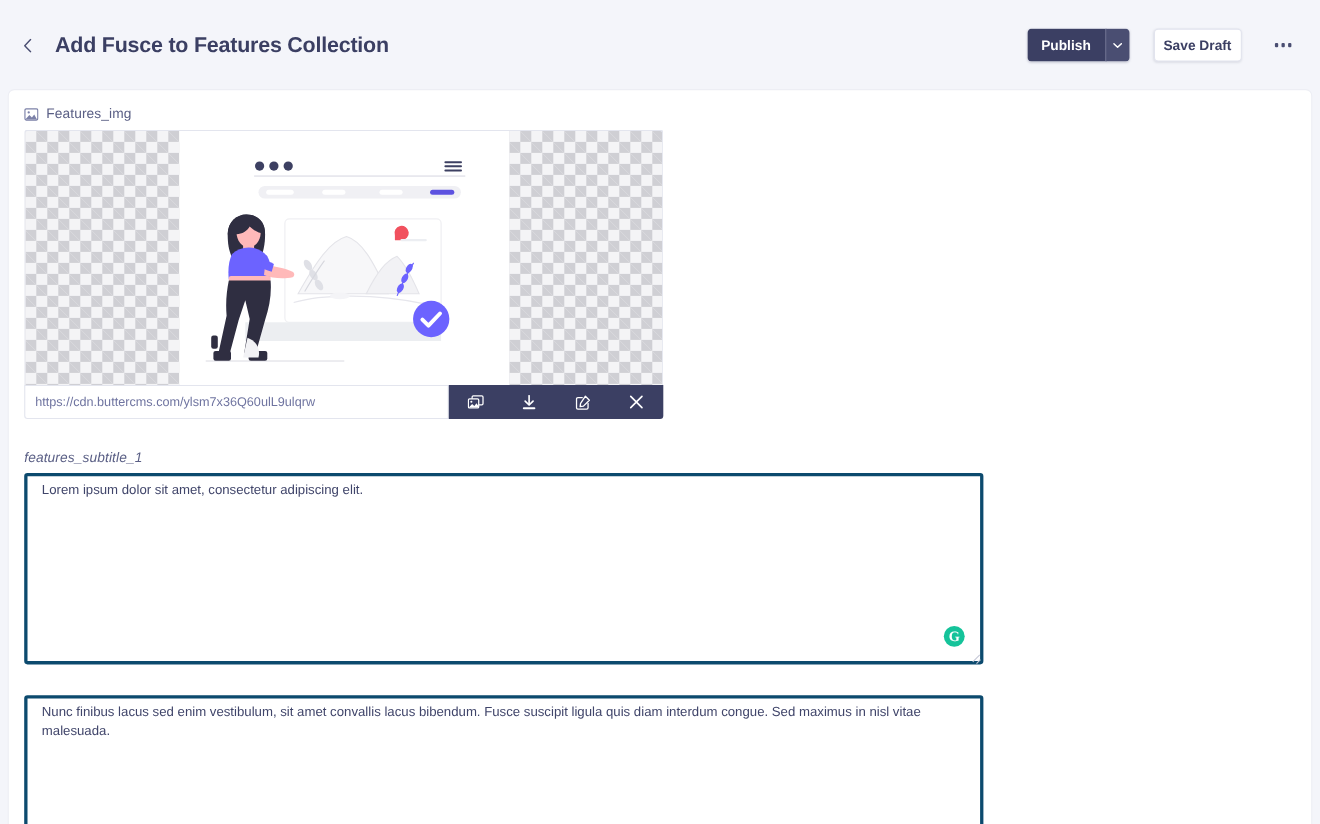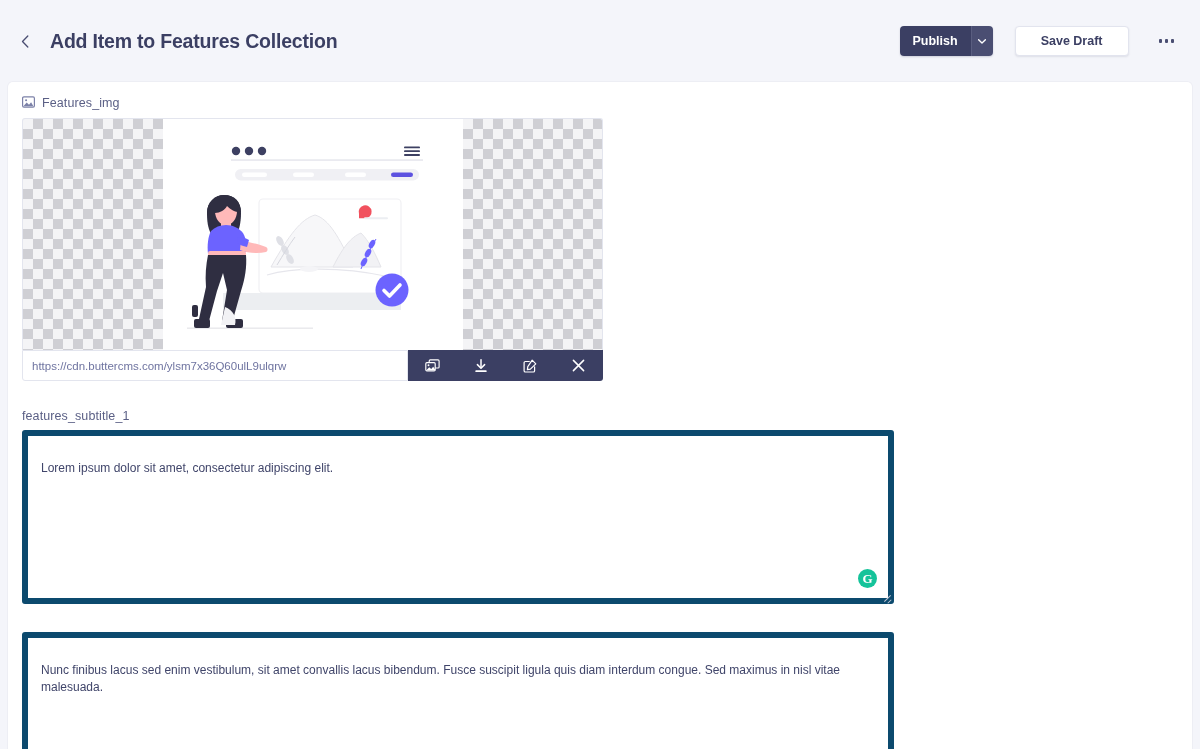--- a/index.html
+++ b/index.html
@@ -66,21 +66,21 @@
     border-left: 1px solid #5a5e80;
   }
   .publish-caret svg { display:block; }
   .save-draft-btn {
     background: #fff;
     color: #3b3f63;
     font-size: 12.5px;
     font-weight: bold;
     border: 1px solid #e2e4ee;
     border-radius: 4px;
-    padding: 0 25px;
+    padding: 0 8px;
     height: 30px;
     cursor: pointer;
     box-shadow: 0 1px 2px rgba(30,35,70,.10);
     font-family: "Liberation Sans", sans-serif;
   }
   .kebab-btn {
     background: none; border: none;
     display: flex; align-items: center; gap: 2.5px;
     padding: 8px 4px;
     cursor: pointer;
@@ -99,21 +99,21 @@
     left: 8px; top: 82px;
     width: 1184px; height: 700px;
     background: #ffffff;
     border-radius: 5px 5px 0 0;
     box-shadow: 0 0 0 1px #edeef4;
     padding: 14px 0 0 0;
   }
 
   
   .field-label-row {
-    display: flex; align-items: flex-start; gap: 7px;
+    display: flex; align-items: flex-end; gap: 7px;
     padding-left: 14px;
     margin-bottom: 8px;
   }
   .img-icon { display:block; }
   .field-label {
     font-size: 12.5px;
     color: #5a5f85;
     letter-spacing: .1px;
   }
 
@@ -170,30 +170,30 @@
   }
   .icon-btn {
     background: none; border: none;
     width: 34px; height: 31px;
     display: flex; align-items: center; justify-content: center;
     cursor: pointer;
   }
 
   
   .text-field { margin-left: 14px; margin-top: 28px; width: 872px; }
-  .text-field .field-label { display: block; margin-bottom: 7px; }
+  .text-field .field-label { display: block; margin-bottom: 7px; font-style: italic; }
   .ta-wrap { position: relative; }
   textarea.field-textarea {
     width: 872px;
-    border: 6px solid #0c4a6e;
+    border: 3px solid #0c4a6e;
     border-radius: 3px;
     background: #fff;
     font-size: 12px;
     color: #40456a;
-    padding: 24px 13px;
+    padding: 4px 13px;
     resize: none;
     outline: none;
     line-height: 1.45;
     font-family: "Liberation Sans", sans-serif;
     display: block;
   }
   #ta1 { height: 174px; }
   #ta2 { height: 180px; }
   .grammarly-badge {
     position: absolute;
@@ -229,21 +229,21 @@
 <body>
 
 <div class="app-header">
 
   <button class="back-btn">
     <svg width="8" height="13" viewBox="0 0 8 13">
       <path d="M6.8 1L1.5 6.5 6.8 12" fill="none" stroke="#4a4e72" stroke-width="1.3" stroke-linecap="round" stroke-linejoin="round"></path>
     </svg>
   </button>
 
-  <div class="page-title">Add Item to Features Collection</div>
+  <div class="page-title">Add Fusce to Features Collection</div>
 
   <div class="header-actions">
 
     <div class="publish-group">
       <button class="publish-btn">Publish</button>
       <div class="publish-caret">
         <svg width="8" height="5" viewBox="0 0 8 5">
           <path d="M0.6 0.8L4 4 7.4 0.8" fill="none" stroke="#ffffff" stroke-width="1.4" stroke-linecap="round" stroke-linejoin="round"></path>
         </svg>
       </div>

